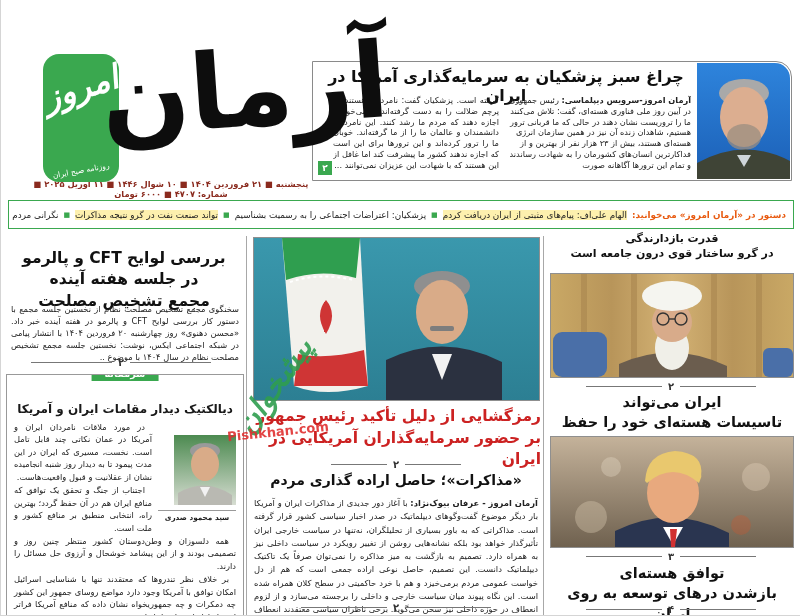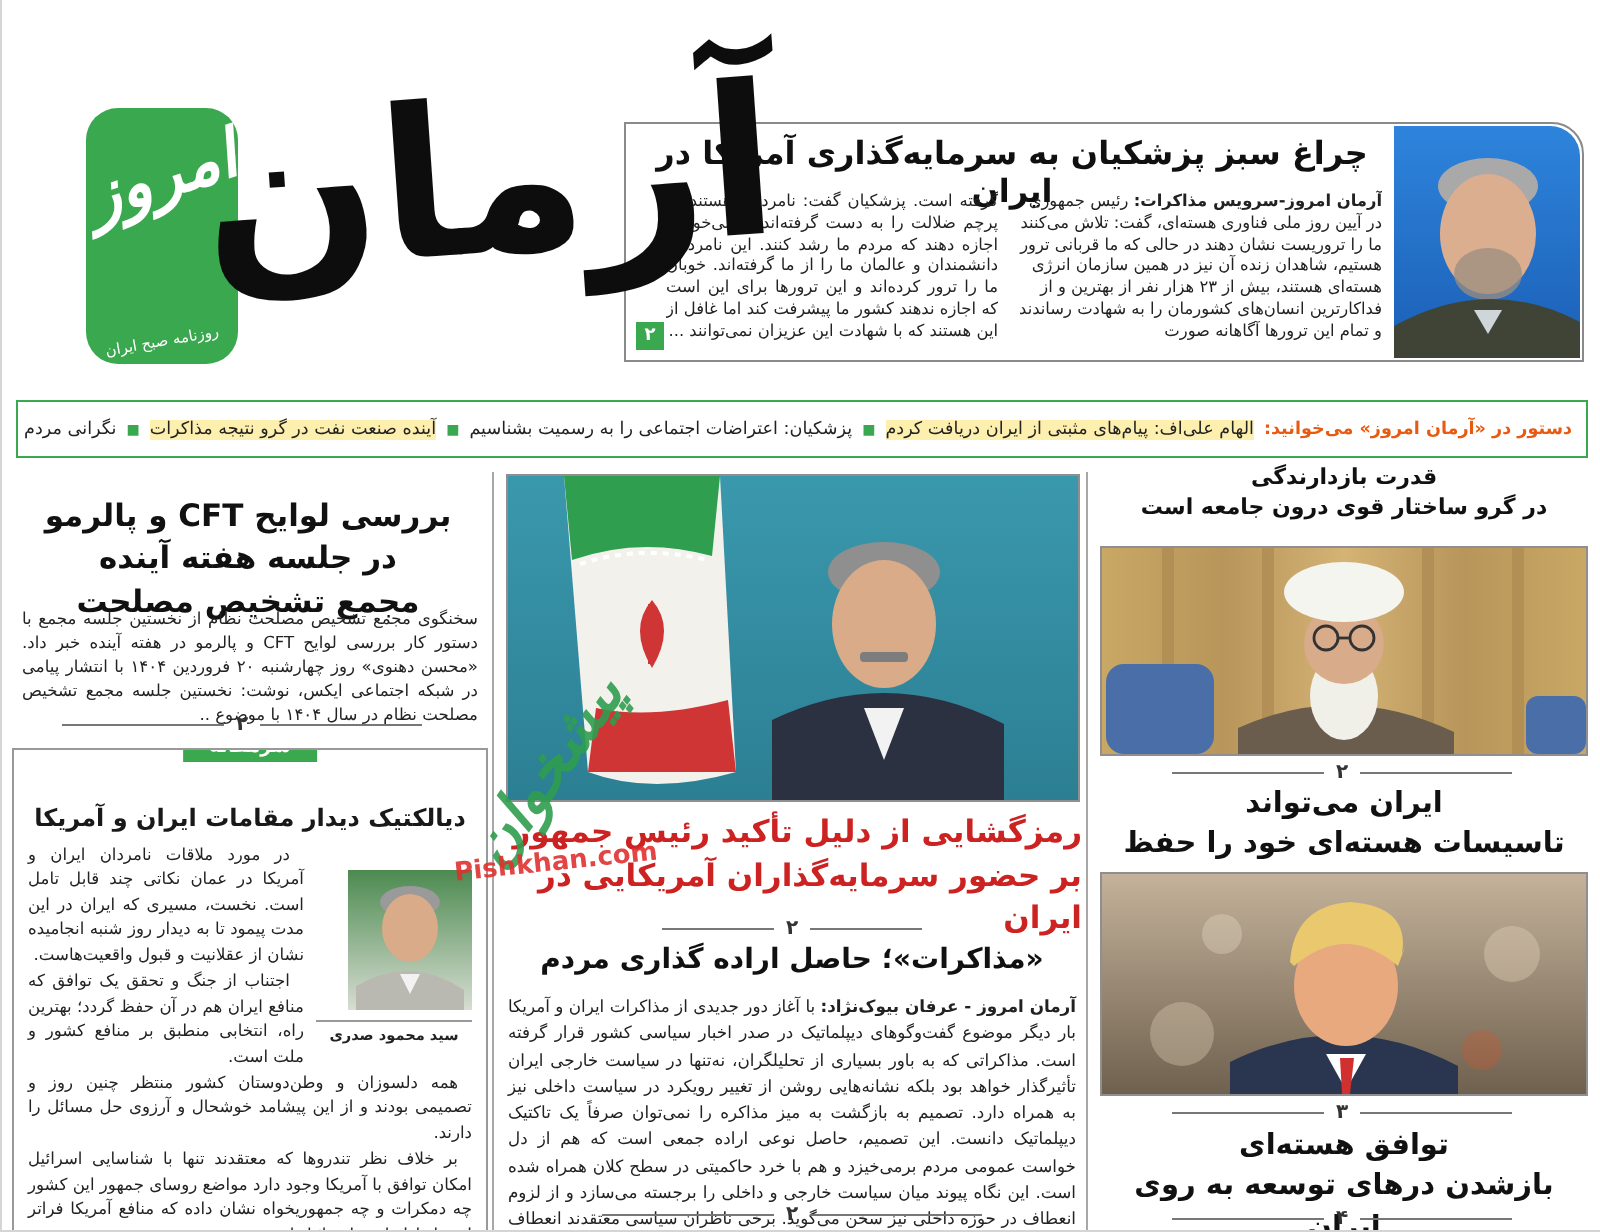--- a/index.html
+++ b/index.html
@@ -103,25 +103,26 @@
 </head>
 <body>
 
 <div class="page">
 
   <div class="abs mast-box">
     <div class="mast-script">امروز</div>
     <div class="mast-sub">روزنامه صبح ایران</div>
   </div>
   <div class="abs mast-title">آرمان</div>
+  <div class="abs dateline">پنجشنبه ■ ۲۱ فروردین ۱۴۰۴ ■ ۱۰ شوال ۱۴۴۶ ■ ۱۱ آوریل ۲۰۲۵ ■ شماره: ۴۷۰۷ ■ ۶۰۰۰ تومان</div>
 
   <div class="abs lead">
     <div class="lead-h">چراغ سبز پزشکیان به سرمایه‌گذاری آمریکا در ایران</div>
     <div class="lead-col c1">
-      <span class="byline">آرمان امروز-سرویس مذاکرات:</span><span> رئیس جمهوری در آیین روز ملی فناوری هسته‌ای، گفت: تلاش می‌کنند ما را تروریست نشان دهند در حالی که ما قربانی ترور هستیم، شاهدان زنده آن نیز در همین سازمان انرژی هسته‌ای هستند، بیش از ۲۳ هزار نفر از بهترین و از فداکارترین انسان‌های کشورمان را به شهادت رساندند و تمام این ترورها آگاهانه صورت</span>
+      <span class="byline">آرمان امروز-سرویس دیپلماسی:</span><span> رئیس جمهوری در آیین روز ملی فناوری هسته‌ای، گفت: تلاش می‌کنند ما را تروریست نشان دهند در حالی که ما قربانی ترور هستیم، شاهدان زنده آن نیز در همین سازمان انرژی هسته‌ای هستند، بیش از ۲۳ هزار نفر از بهترین و از فداکارترین انسان‌های کشورمان را به شهادت رساندند و تمام این ترورها آگاهانه صورت</span>
     </div>
     <div class="lead-col c2 just">گرفته است. پزشکیان گفت: نامردانی هستند که پرچم ضلالت را به دست گرفته‌اند و نمی‌خواهند اجازه دهند که مردم ما رشد کنند. این نامردان، دانشمندان و عالمان ما را از ما گرفته‌اند. خوبان ما را ترور کرده‌اند و این ترورها برای این است که اجازه ندهند کشور ما پیشرفت کند اما غافل از این هستند که با شهادت این عزیزان نمی‌توانند ...</div>
     <div class="green-num">۲</div>
     <div class="lead-photo">
       <svg width="93" height="116" viewBox="0 0 93 116" xmlns="http://www.w3.org/2000/svg">
         <defs>
             <linearGradient id="pzbg" x1="0" y1="0" x2="0" y2="1">
           <stop offset="0" stop-color="#2e84dc"></stop>
               <stop offset="1" stop-color="#1b5fb6"></stop>
             </linearGradient>
@@ -135,21 +136,21 @@
       </svg>
     </div>
   </div>
 
   <div class="abs strip">
     <span class="lead-in">دستور در «آرمان امروز» می‌خوانید:</span>
     <span class="hl">الهام علی‌اف: پیام‌های مثبتی از ایران دریافت کردم</span>
     <span class="bullet">■</span>
     <span>پزشکیان: اعتراضات اجتماعی را به رسمیت بشناسیم</span>
     <span class="bullet">■</span>
-    <span class="hl">آینده صنعت نفت در گرو نتیجه مذاکرات</span>
+    <span class="hl">تواند صنعت نفت در گرو نتیجه مذاکرات</span>
     <span class="bullet">■</span>
     <span>نگرانی مردم شیراز از کیفیت آب شرب</span>
 
   </div>
 
   <div class="abs vsep" style="left:245px;"></div>
   <div class="abs vsep" style="left:542px;"></div>
 
   <div class="abs l-h1 head-black ml">بررسی لوایح CFT و پالرمو
 در جلسه هفته آینده

